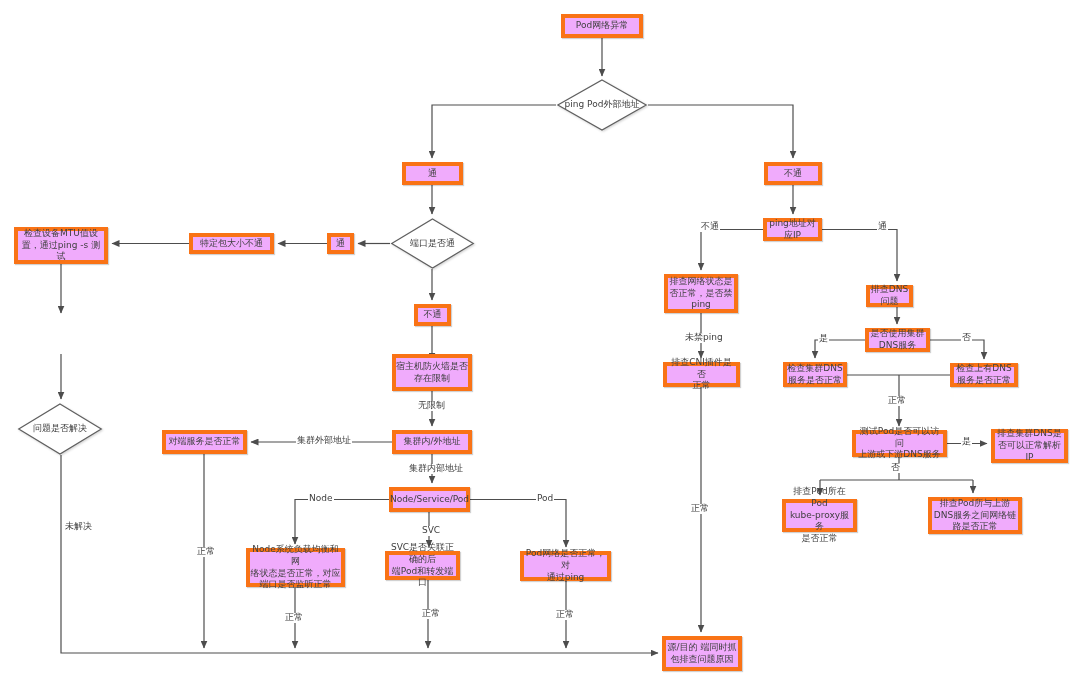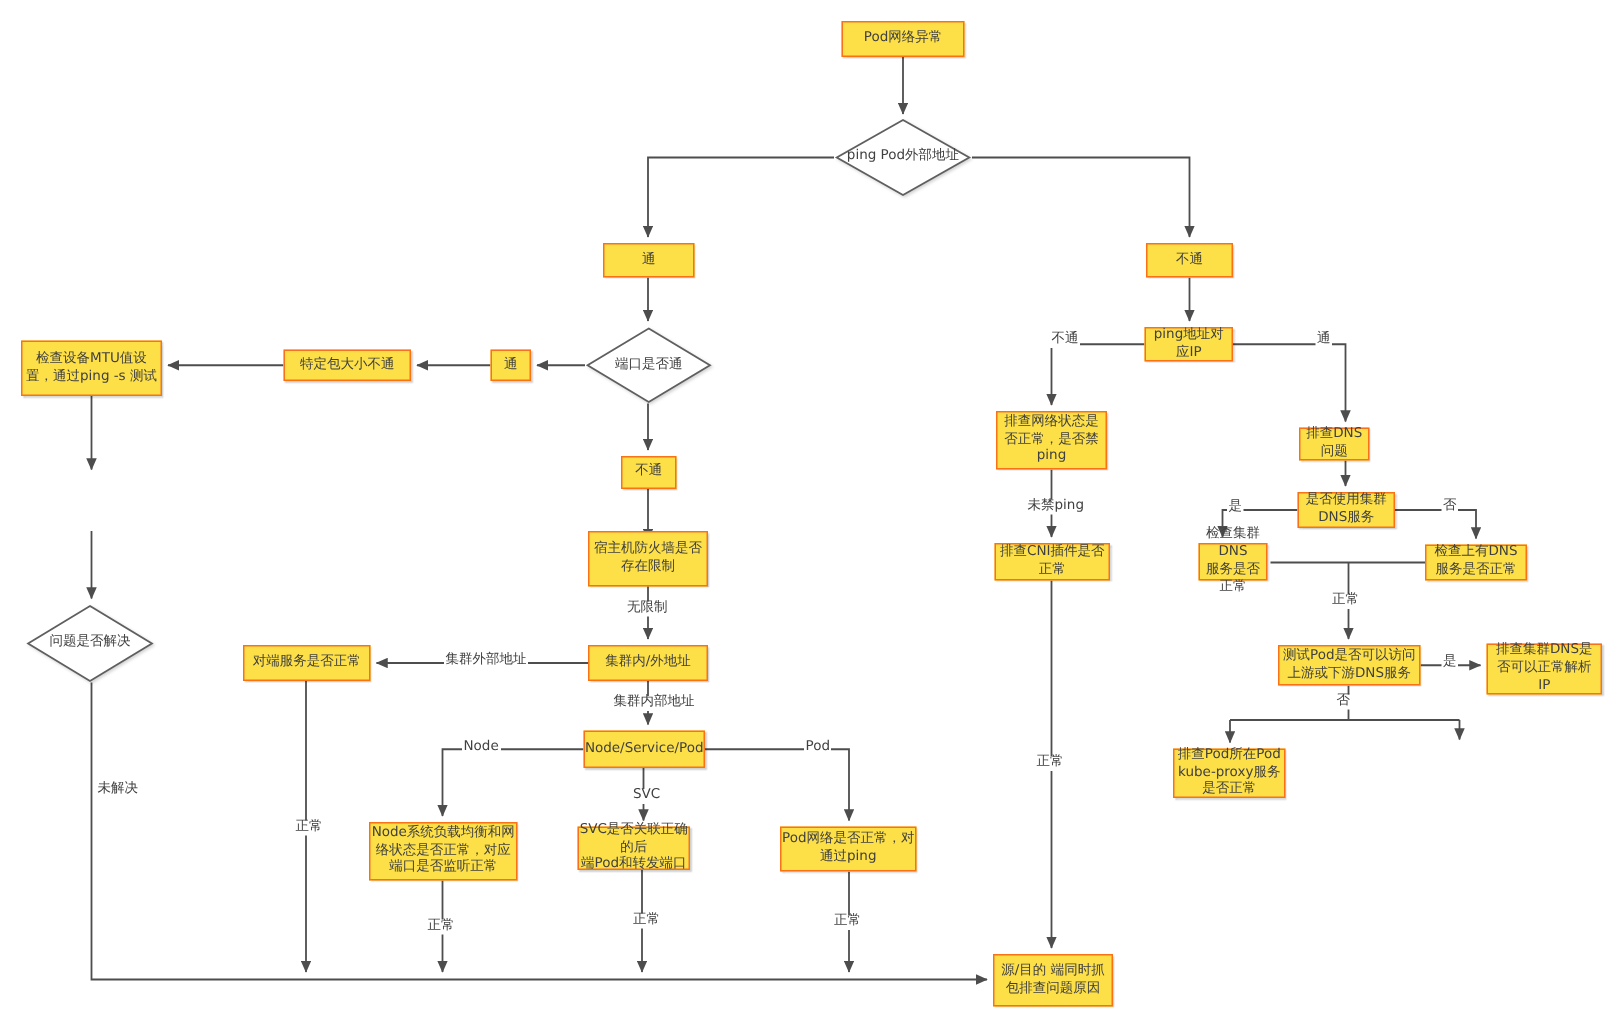--- a/index.html
+++ b/index.html
@@ -2,21 +2,21 @@
 <html><head>
 <meta charset="utf-8">
 <style>
   html,body{margin:0;padding:0;background:#ffffff;}
   #canvas{position:relative;width:1080px;height:687px;background:#ffffff;overflow:hidden;
           font-family:"DejaVu Sans",sans-serif;color:#404040;}
   #wires{position:absolute;left:0;top:0;width:1080px;height:687px;}
   .node{position:absolute;display:flex;align-items:center;justify-content:center;
         text-align:center;font-size:9px;line-height:1.3;color:#404040;
         white-space:pre-line;box-sizing:border-box;}
-  .box{background:#fde047;border:1px solid #f97316;box-shadow:1px 1px 1px rgba(0,0,0,0.18);}
+  .box{background:#f0abfc;border:4px solid #f97316;box-shadow:1px 1px 1px rgba(0,0,0,0.18);}
   .diamond{background:transparent;}
   .diamond .dshape{position:absolute;left:0;top:0;width:100%;height:100%;
         filter:drop-shadow(1px 1px 1px rgba(0,0,0,0.18));}
   .diamond .dlabel{position:relative;z-index:1;padding:0 8px;text-align:center;}
   .elabel{position:absolute;font-size:9px;line-height:1.1;color:#404040;background:#ffffff;
         padding:0 1px;white-space:nowrap;z-index:2;}
 </style>
 </head>
 <body>
 
@@ -172,21 +172,21 @@
 
   <div class="node box" style="left:866px;top:285px;width:47px;height:22px">
     <span>排查DNS问题</span>
   </div>
 
   <div class="node box" style="left:865px;top:328px;width:65px;height:24px">
     <span>是否使用集群
 DNS服务</span>
   </div>
 
-  <div class="node box" style="left:799px;top:362px;width:46px;height:25px">
+  <div class="node box" style="left:783px;top:362px;width:64px;height:25px">
     <span>检查集群DNS
 服务是否正常</span>
   </div>
 
   <div class="node box" style="left:950px;top:363px;width:68px;height:24px">
     <span>检查上有DNS
 服务是否正常</span>
   </div>
 
   <div class="node box" style="left:852px;top:430px;width:95px;height:27px">
@@ -199,20 +199,25 @@
 否可以正常解析
 IP</span>
   </div>
 
   <div class="node box" style="left:782px;top:499px;width:75px;height:33px">
     <span>排查Pod所在Pod
 kube-proxy服务
 是否正常</span>
   </div>
 
+  <div class="node box" style="left:928px;top:497px;width:94px;height:37px">
+    <span>排查Pod所与上游
+DNS服务之间网络链
+路是否正常</span>
+  </div>
 
   <div class="elabel" style="left:417px;top:401px">无限制</div>
   <div class="elabel" style="left:296px;top:436px">集群外部地址</div>
   <div class="elabel" style="left:408px;top:464px">集群内部地址</div>
   <div class="elabel" style="left:308px;top:494px">Node</div>
   <div class="elabel" style="left:421px;top:526px">SVC</div>
   <div class="elabel" style="left:536px;top:494px">Pod</div>
   <div class="elabel" style="left:196px;top:547px">正常</div>
   <div class="elabel" style="left:284px;top:613px">正常</div>
   <div class="elabel" style="left:421px;top:609px">正常</div>

